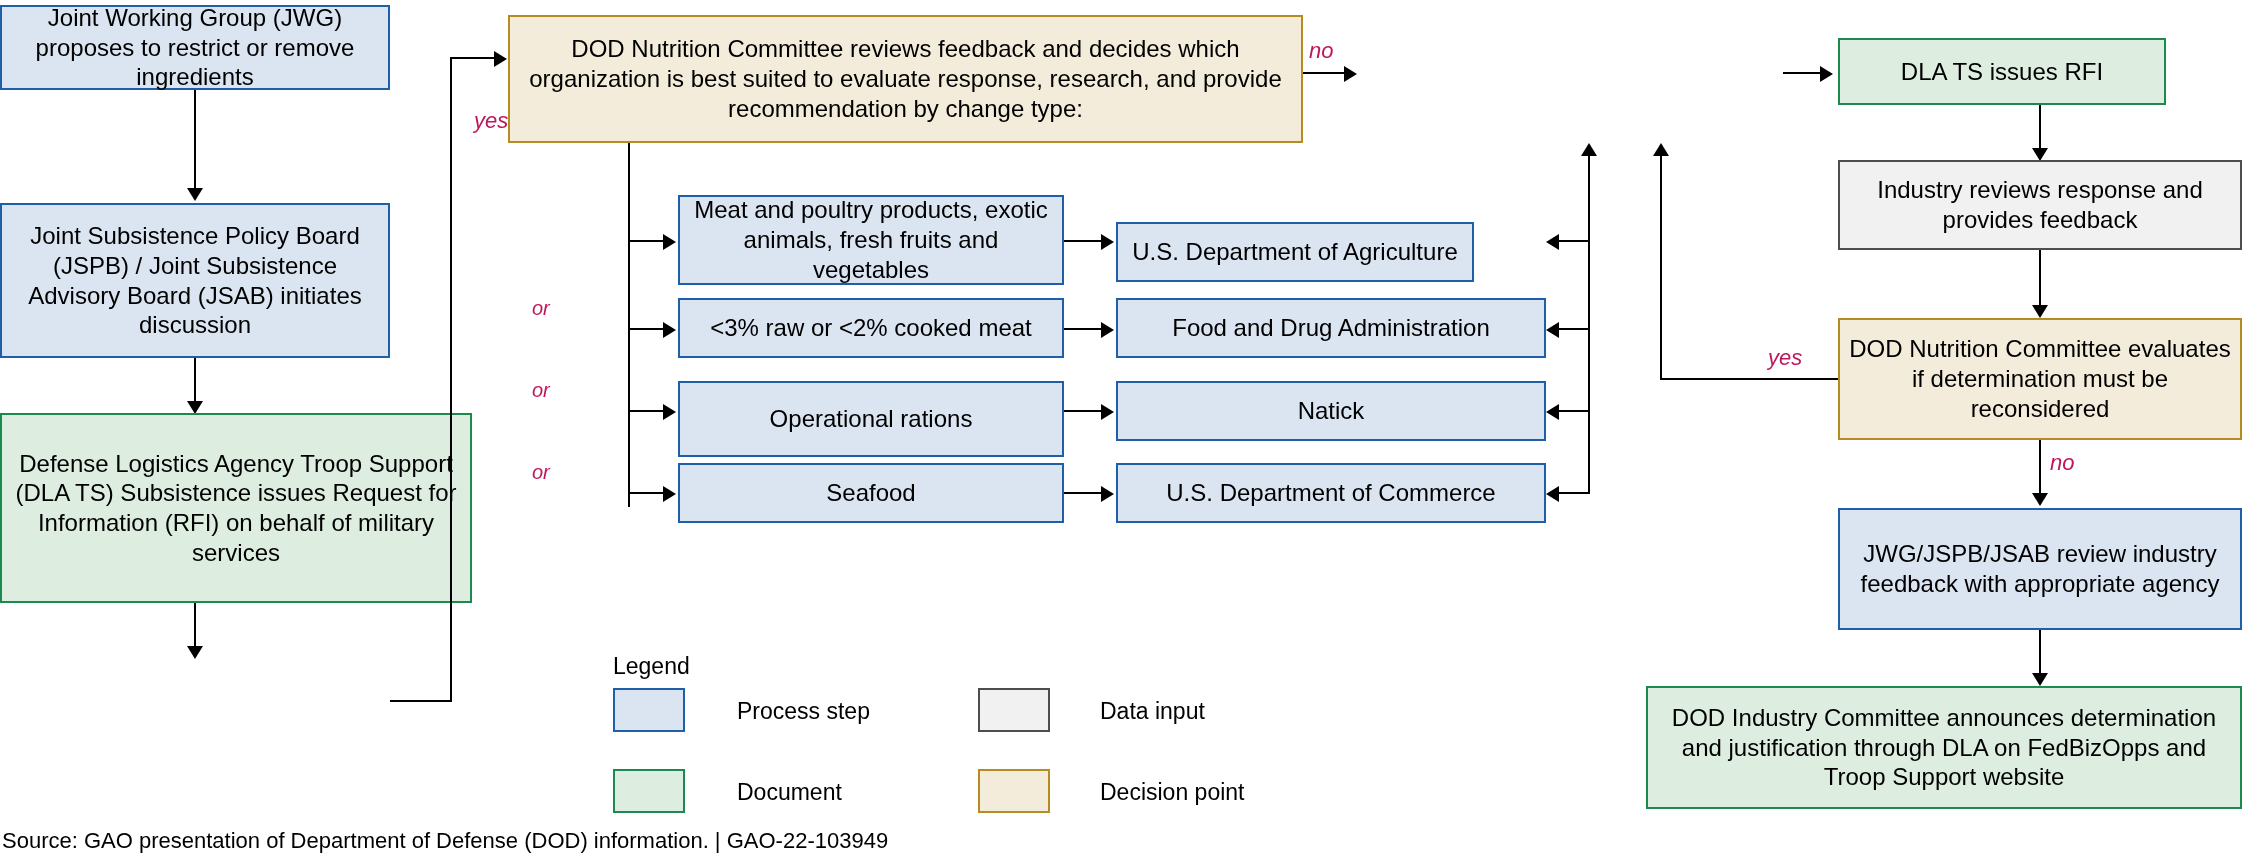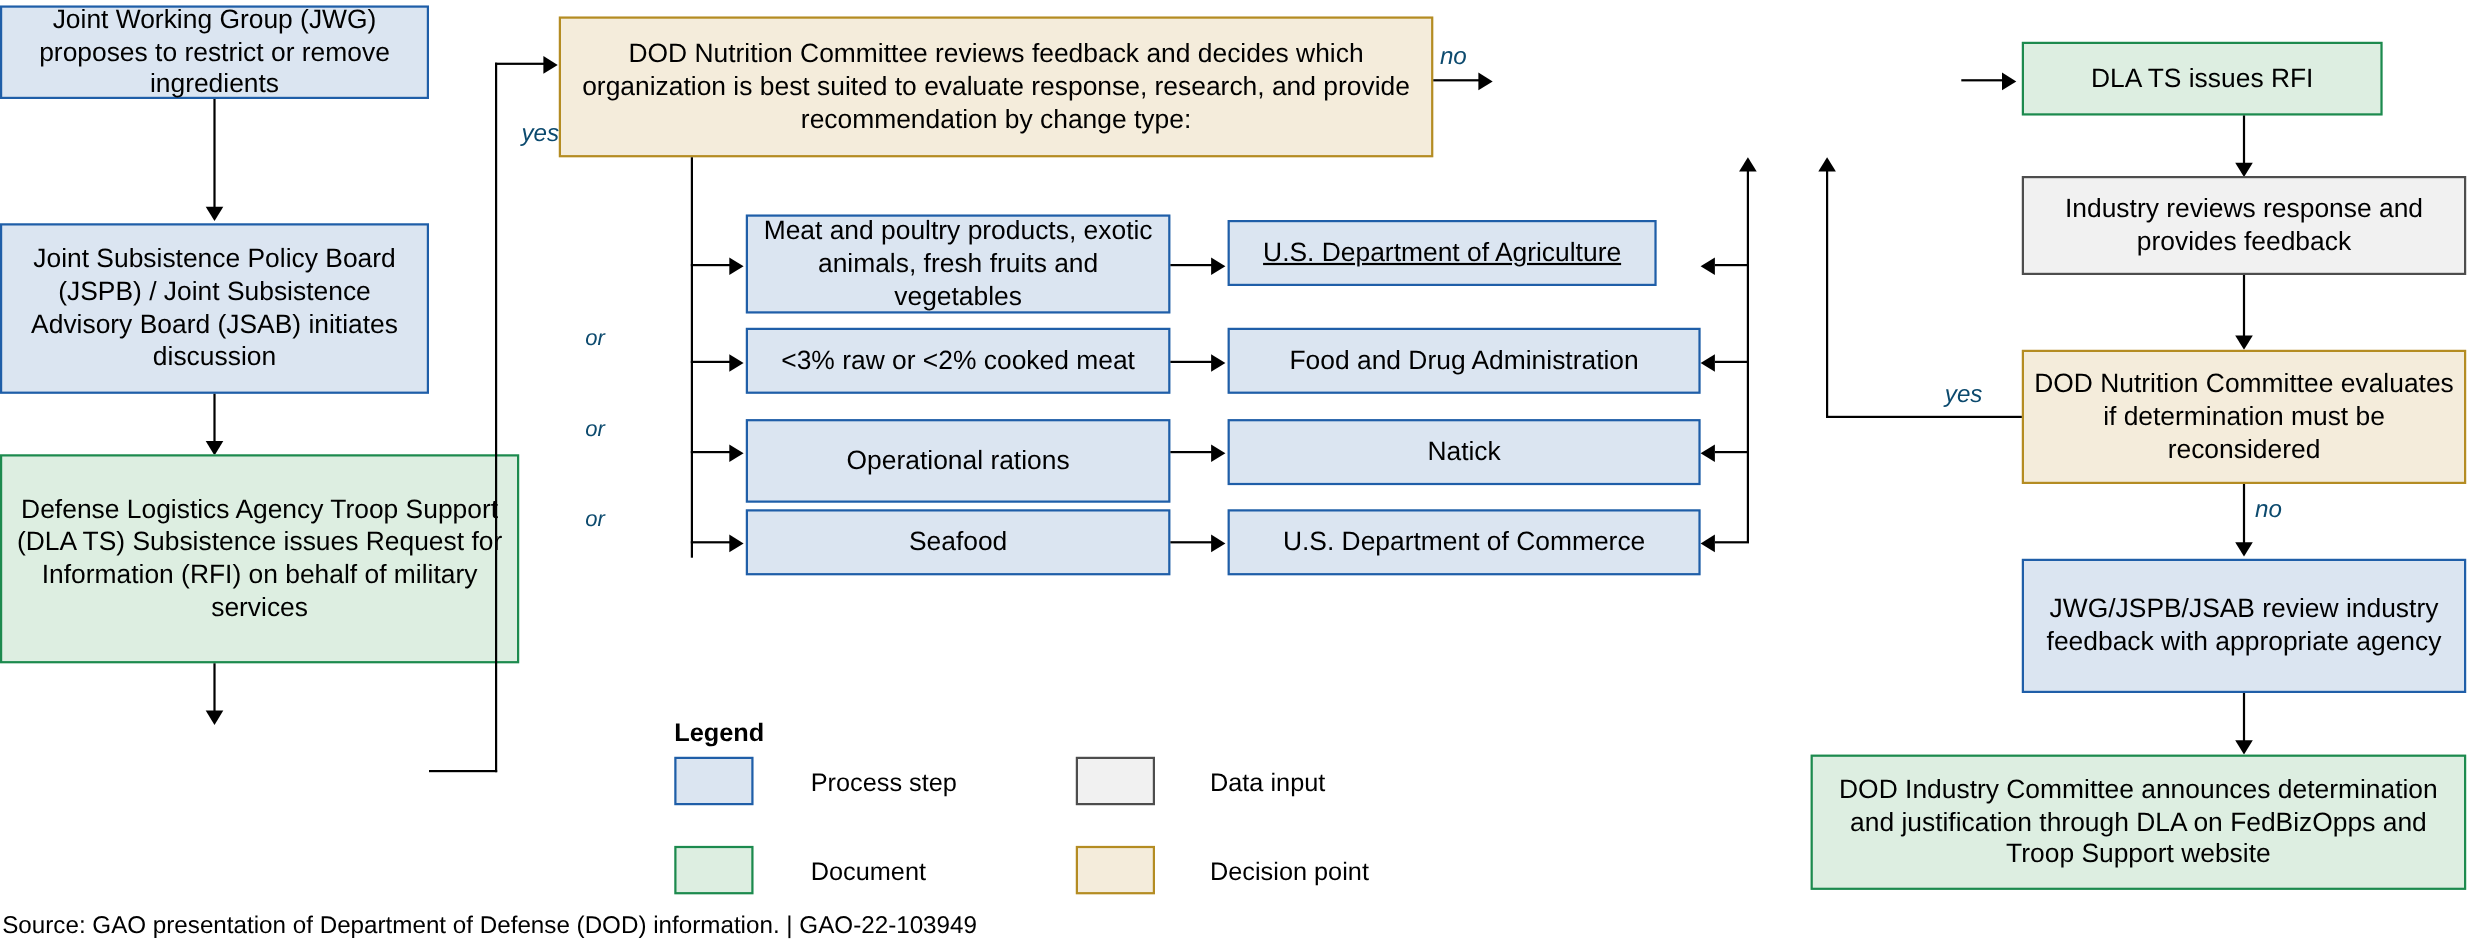--- a/index.html
+++ b/index.html
@@ -20,23 +20,23 @@
   .ln{position:absolute;background:#000;}
   .lh{height:2px;}
   .lv{width:2px;}
 
   .arw{position:absolute;width:0;height:0;}
   .arw-d{border-left:8px solid transparent;border-right:8px solid transparent;border-top:13px solid #000;}
   .arw-u{border-left:8px solid transparent;border-right:8px solid transparent;border-bottom:13px solid #000;}
   .arw-r{border-top:8px solid transparent;border-bottom:8px solid transparent;border-left:13px solid #000;}
   .arw-l{border-top:8px solid transparent;border-bottom:8px solid transparent;border-right:13px solid #000;}
 
-  .elabel{position:absolute;font-style:italic;font-size:22px;color:#0c4a6e;white-space:nowrap;}
-
-  .legend-title{position:absolute;font-weight:bold;font-size:23px;}
+  .elabel{position:absolute;font-style:italic;font-size:22px;color:#be185d;white-space:nowrap;}
+
+  .legend-title{position:absolute;font-weight:normal;font-size:23px;}
   .lg-swatch{position:absolute;width:72px;height:44px;box-sizing:border-box;}
   .lg-text{position:absolute;font-size:23px;white-space:nowrap;}
 
   .source{position:absolute;font-size:22px;white-space:nowrap;color:#000;}
 </style>
 </head>
 <body>
 
 <div id="stage">
 
@@ -104,21 +104,21 @@
 
   <div class="ln lh" style="left:1064px;top:240px;width:40px;height:2px;"></div>
   <div class="arw arw-r" style="left:1101px;top:234px;"></div>
   <div class="ln lh" style="left:1064px;top:328px;width:40px;height:2px;"></div>
   <div class="arw arw-r" style="left:1101px;top:322px;"></div>
   <div class="ln lh" style="left:1064px;top:410px;width:40px;height:2px;"></div>
   <div class="arw arw-r" style="left:1101px;top:404px;"></div>
   <div class="ln lh" style="left:1064px;top:492px;width:40px;height:2px;"></div>
   <div class="arw arw-r" style="left:1101px;top:486px;"></div>
 
-  <div class="node n-process" style="left:1116px;top:200px;width:390px;height:60px;text-decoration:underline;">
+  <div class="node n-process" style="left:1116px;top:222px;width:358px;height:60px;">
     <span>U.S. Department of Agriculture</span>
   </div>
   <div class="node n-process" style="left:1116px;top:298px;width:430px;height:60px;">
     <span>Food and Drug Administration</span>
   </div>
   <div class="node n-process" style="left:1116px;top:381px;width:430px;height:60px;">
     <span>Natick</span>
   </div>
   <div class="node n-process" style="left:1116px;top:463px;width:430px;height:60px;">
     <span>U.S. Department of Commerce</span>

